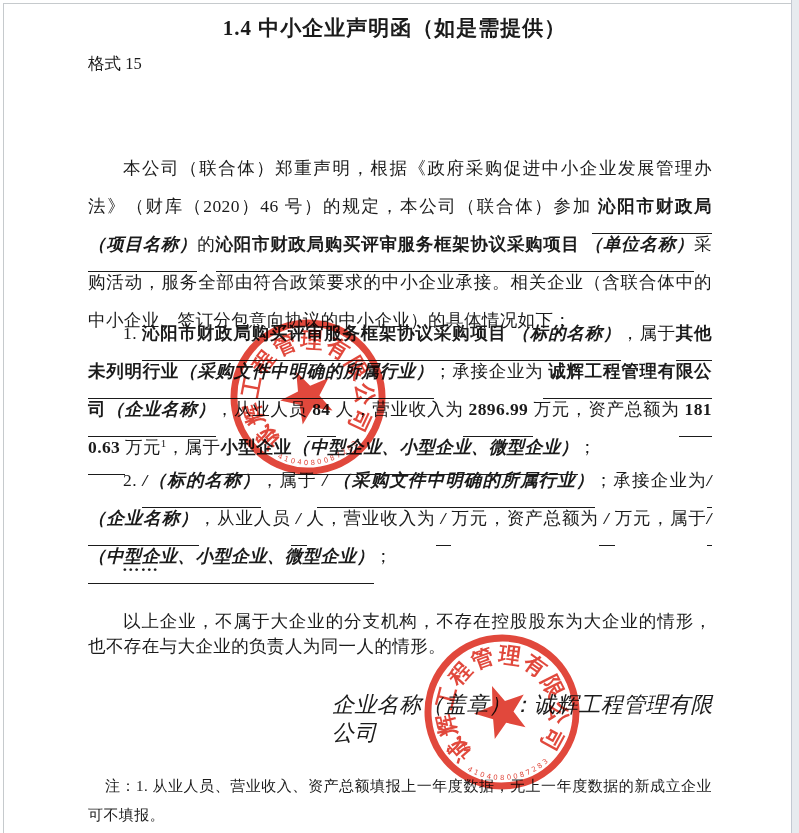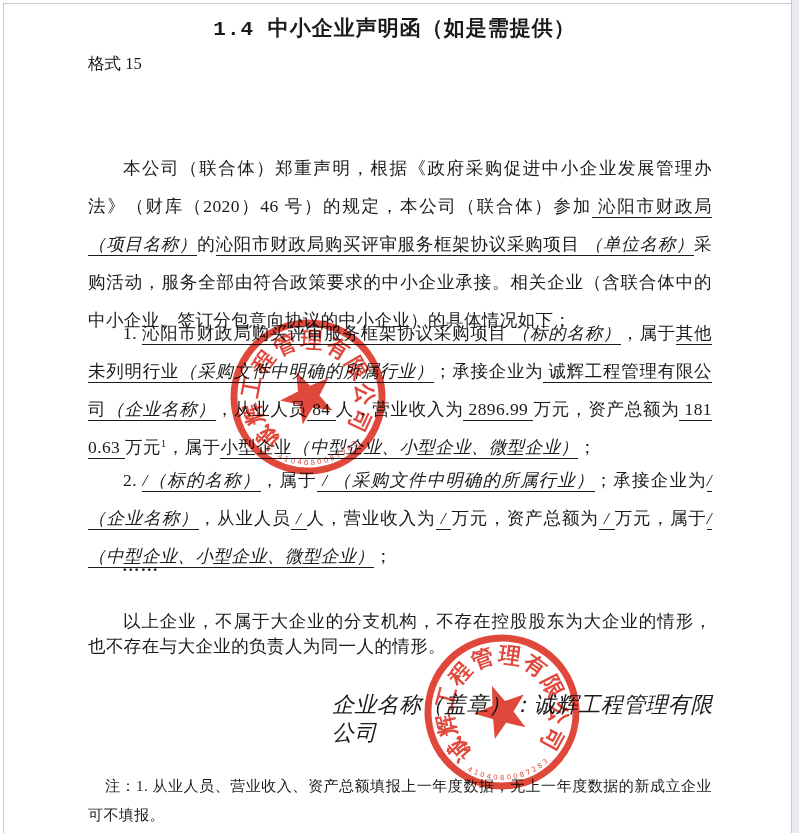--- a/index.html
+++ b/index.html
@@ -5,38 +5,38 @@
   html,body{margin:0;padding:0;}
   body{
     width:799px;height:833px;background:#ffffff;overflow:hidden;position:relative;
     font-family:"Liberation Serif","DejaVu Serif",serif;color:#1b1b1b;
   }
   .page{position:absolute;inset:0;overflow:hidden;}
   .edge-top{position:absolute;left:3px;top:3px;right:0;height:1px;background:#c6cacd;}
   .edge-left{position:absolute;left:3px;top:3px;bottom:0;width:1px;background:#c6cacd;}
   .scrollbar{position:absolute;right:0;top:0;bottom:0;width:7px;background:#e7ebef;border-left:1px solid #c3c9d2;}
   .t{position:absolute;}
-  .sec-title{left:0;right:10px;top:14px;text-align:center;font-size:21px;font-weight:bold;letter-spacing:1px;font-family:Liberation Mono, monospace;}
+  .sec-title{left:0;right:10px;top:14px;text-align:center;font-size:21px;font-weight:bold;letter-spacing:1px;}
   .fmt{left:88px;top:53px;font-size:16.5px;}
   .doc-title{left:0;right:10px;top:84px;text-align:center;font-size:19px;font-weight:bold;letter-spacing:1px;}
   .para{
     left:88px;width:624px;font-size:17.5px;line-height:38px;
     text-align:justify;word-break:break-all;letter-spacing:0.4px;
   }
   .p-declare{top:131px;text-indent:35px;}
   .p-item1{top:296px;text-indent:35px;}
   .p-item2{top:443px;text-indent:35px;}
   .p-ellipsis{top:555px;left:122px;width:200px;font-size:17.5px;font-weight:bold;letter-spacing:1px;}
   .p-above{top:591px;line-height:25px;text-indent:35px;}
   .p-resp{top:654px;line-height:31px;text-indent:35px;}
   .p-company{top:691px;left:332px;width:400px;font-size:22px;line-height:28px;letter-spacing:0.4px;font-style:italic;}
   .p-date{top:727px;left:430px;width:300px;font-size:17.5px;line-height:28px;letter-spacing:0.4px;}
   .p-note1{top:757px;font-size:15px;line-height:29px;text-indent:17px;}
   .p-note2{top:817px;font-size:15px;line-height:29px;text-indent:22px;}
-  .u{border-bottom:1px solid #1b1b1b;padding-bottom:1px;}
+  .u{border-bottom:1px solid #1b1b1b;padding-bottom:17px;font-weight:bold;}
   .i{font-style:italic;}
   .sup{font-size:11px;vertical-align:6px;line-height:0;}
   .stamp{position:absolute;width:164px;height:164px;mix-blend-mode:multiply;opacity:.86;z-index:5;}
   .stamp-a{left:226px;top:315px;transform:rotate(-10deg);}
   .stamp-b{left:420px;top:630px;transform:rotate(-6deg);}
 </style>
 </head>
 <body>
 
 <div class="page">

